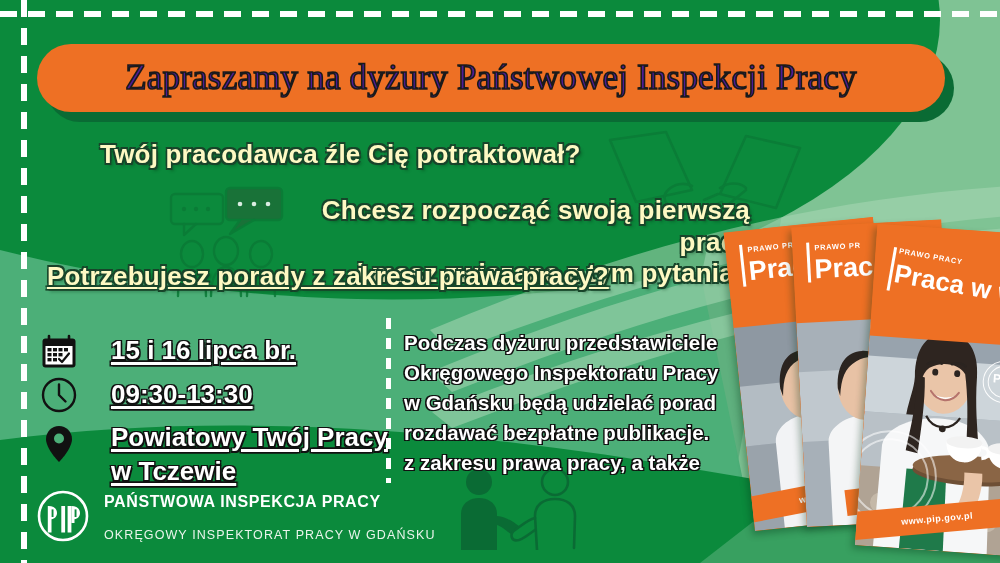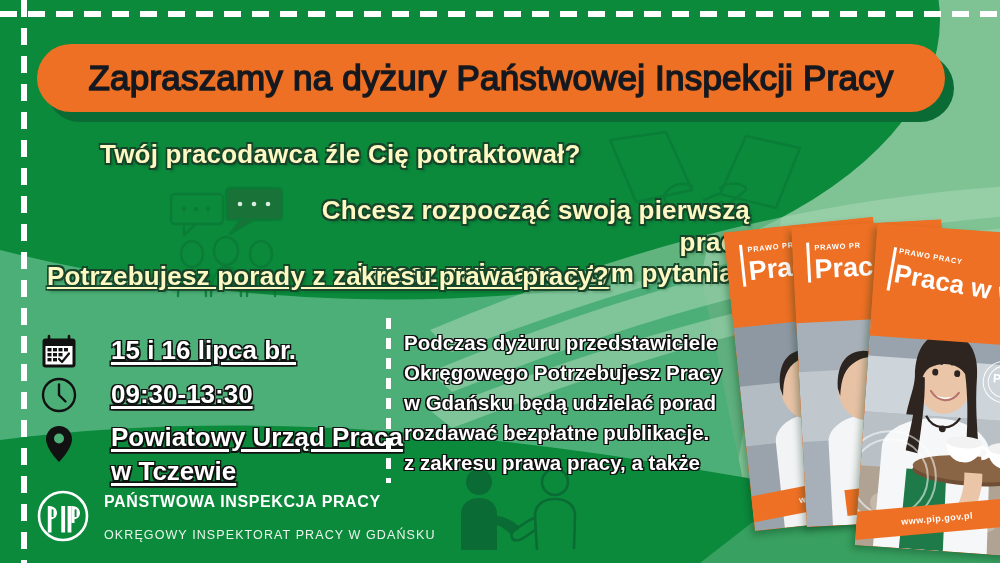--- a/index.html
+++ b/index.html
@@ -32,24 +32,24 @@
     position:absolute;left:46px;top:54px;width:908px;height:68px;
     border-radius:34px;background:#0A6B34;
   }
   .banner{
     position:absolute;left:37px;top:44px;width:908px;height:68px;
     border-radius:34px;background:#EE7024;
     display:flex;align-items:center;justify-content:center;
   }
   .banner-title{
     font-size:35px;font-weight:400;letter-spacing:.2px;white-space:nowrap;
-    color:#0f172a;
+    color:#4c1d95;
     -webkit-text-stroke:1.6px #1a1a1a;
     text-shadow:none;
-    font-family:Liberation Sans, sans-serif;
+    font-family:Liberation Serif, serif;
   }
 
   
   .q{
     position:absolute;color:#fef9c3;font-weight:bold;font-size:26px;
     letter-spacing:.2px;line-height:1.22;
     text-shadow:
       -1.6px -1.6px 0 #18442a, 1.6px -1.6px 0 #18442a,
       -1.6px  1.6px 0 #18442a, 1.6px  1.6px 0 #18442a,
        0 0 2px #18442a, 3px 3px 3px rgba(0,50,20,.35);
@@ -246,30 +246,30 @@
   </div>
 
   <div class="detail-row" id="row-place">
     <span class="detail-icon">
       <svg width="38" height="40" viewBox="0 0 38 40" fill="none">
         <path d="M19,2 C11.8,2 6,7.8 6,15 C6,25 19,38 19,38 C19,38 32,25 32,15 C32,7.8 26.2,2 19,2 Z" fill="#111"></path>
         <circle cx="19" cy="14.5" r="5" fill="#4CAF78"></circle>
       </svg>
     </span>
     <span class="detail-text">
-      <span>Powiatowy Urząd Praca</span><br>
+      <span>Powiatowy Twój Pracy</span><br>
       <span>w Tczewie</span>
     </span>
   </div>
 
   <div class="divider"></div>
 
   <div id="paragraph">
     <p>Podczas dyżuru przedstawiciele</p>
-    <p>Okręgowego Potrzebujesz Pracy</p>
+    <p>Okręgowego Inspektoratu Pracy</p>
     <p>w Gdańsku będą udzielać porad</p>
     <p>rozdawać bezpłatne publikacje.</p>
     <p>z zakresu prawa pracy, a także</p>
   </div>
 
   <div id="footer-logo">
     <span>
       <svg width="54" height="54" viewBox="0 0 54 54" fill="none">
         <circle cx="27" cy="27" r="24" stroke="#fff" stroke-width="2.6"></circle>
         <g fill="#fff">

